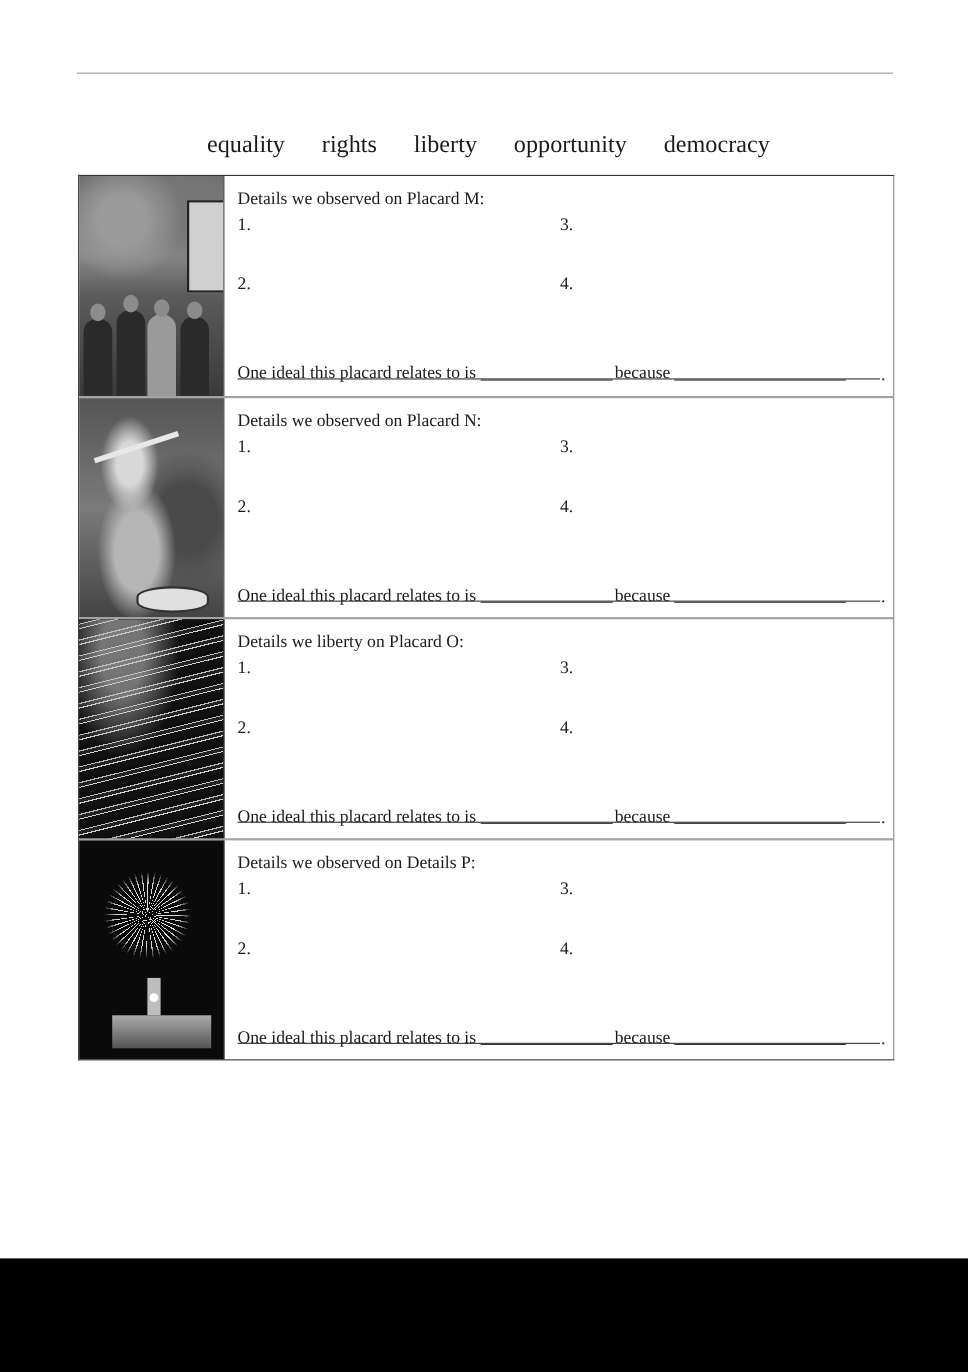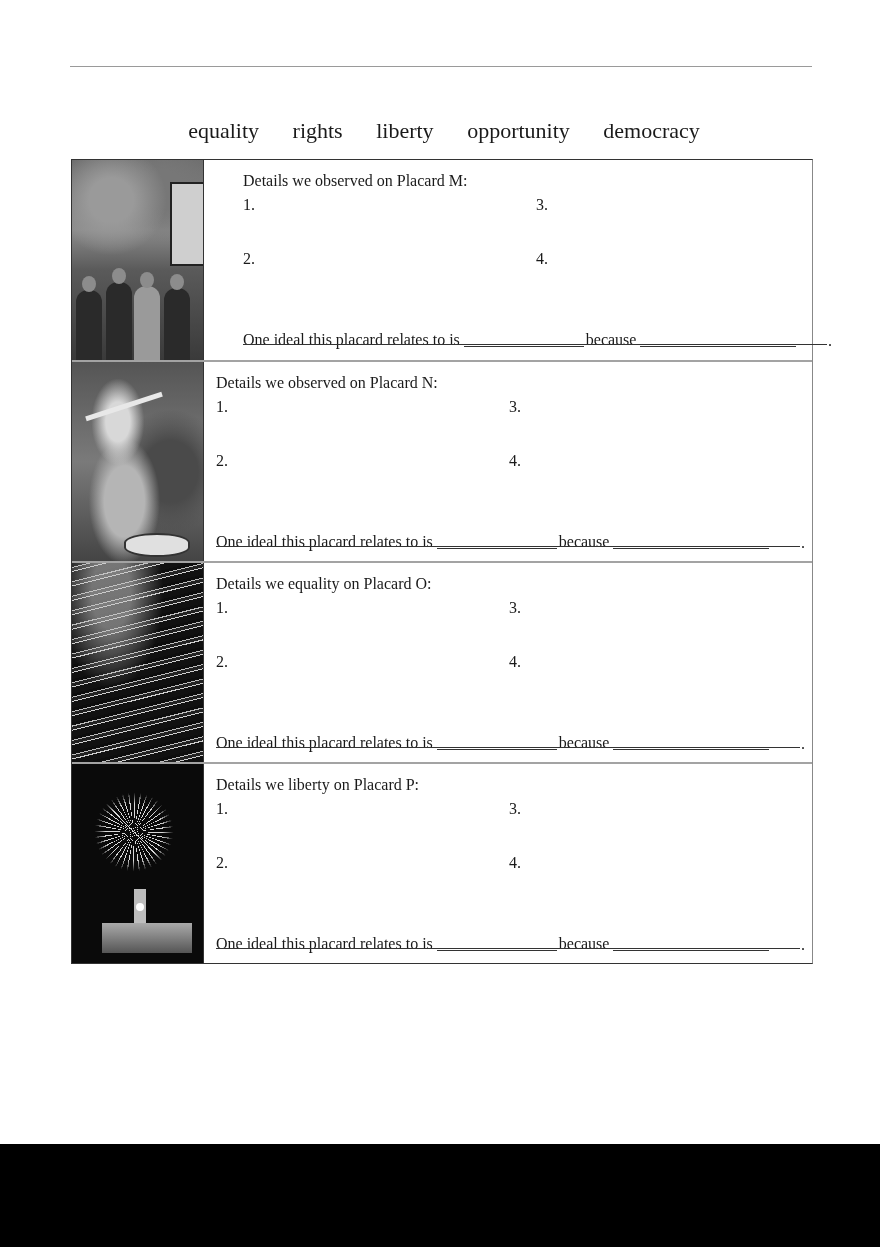--- a/index.html
+++ b/index.html
@@ -4,21 +4,21 @@
 <style>
   html, body { margin:0; padding:0; }
   body { width:880px; height:1247px; background:#ffffff; position:relative; overflow:hidden;
          font-family:"Liberation Serif","DejaVu Serif",serif; color:#1a1a1a; }
   .top-rule { position:absolute; left:70px; top:66px; width:742px; height:1px; background:#9a9a9a; }
   .ideals { position:absolute; left:0; top:118px; width:880px; text-align:center; font-size:22px; }
   .ideals span { display:inline-block; margin:0 14px; }
   .ideals span:first-child { margin-left:22px; }
   .grid { position:absolute; left:71px; top:159px; width:740px; border:1px solid #333; border-right-color:#888; }
   .row { display:flex; height:199px; border-top:2px solid #a3a3a3; }
-  .row:first-child { border-top:none; height:200px;gap:27px; }
+  .row:first-child { border-top:none; height:200px; }
   .photo { width:131px; height:100%; flex:0 0 131px; position:relative; overflow:hidden; border-right:1px solid #333; }
   .cell { flex:1; position:relative; font-size:16px; }
   .cell .hdr { position:absolute; left:12px; top:12px; }
   .cell .n1 { position:absolute; left:12px; top:36px; }
   .cell .n3 { position:absolute; left:305px; top:36px; }
   .cell .n2 { position:absolute; left:12px; top:90px; }
   .cell .n4 { position:absolute; left:305px; top:90px; }
   .cell .ideal { position:absolute; left:12px; top:171px; white-space:nowrap; }
   .blank { display:inline-block; border-bottom:1px solid #333; vertical-align:-2px; height:14px; }
   .b1 { width:120px; margin:0 2px 0 4px; }
@@ -106,40 +106,40 @@
       <div class="n4">4.</div>
       <div class="ideal"><span>One ideal this placard relates to is</span><span class="blank b1"></span><span>because</span><span class="blank b2"></span></div>
       <div class="fullline"></div>
       <div class="period">.</div>
     </div>
   </div>
 
   <div class="row">
     <div class="photo ph-o"></div>
     <div class="cell">
-      <div class="hdr">Details we equality on Placard O:</div>
+      <div class="hdr">Details we liberty on Placard O:</div>
       <div class="n1">1.</div>
       <div class="n2">2.</div>
       <div class="n3">3.</div>
       <div class="n4">4.</div>
       <div class="ideal"><span>One ideal this placard relates to is</span><span class="blank b1"></span><span>because</span><span class="blank b2"></span></div>
       <div class="fullline"></div>
       <div class="period">.</div>
     </div>
   </div>
 
   <div class="row">
     <div class="photo ph-p">
       <div class="burst"></div>
         <div class="hall"></div>
         <div class="tower"></div>
         <div class="clock"></div>
     </div>
     <div class="cell">
-      <div class="hdr">Details we liberty on Placard P:</div>
+      <div class="hdr">Details we observed on Details P:</div>
       <div class="n1">1.</div>
       <div class="n2">2.</div>
       <div class="n3">3.</div>
       <div class="n4">4.</div>
       <div class="ideal"><span>One ideal this placard relates to is</span><span class="blank b1"></span><span>because</span><span class="blank b2"></span></div>
       <div class="fullline"></div>
       <div class="period">.</div>
     </div>
   </div>
 

